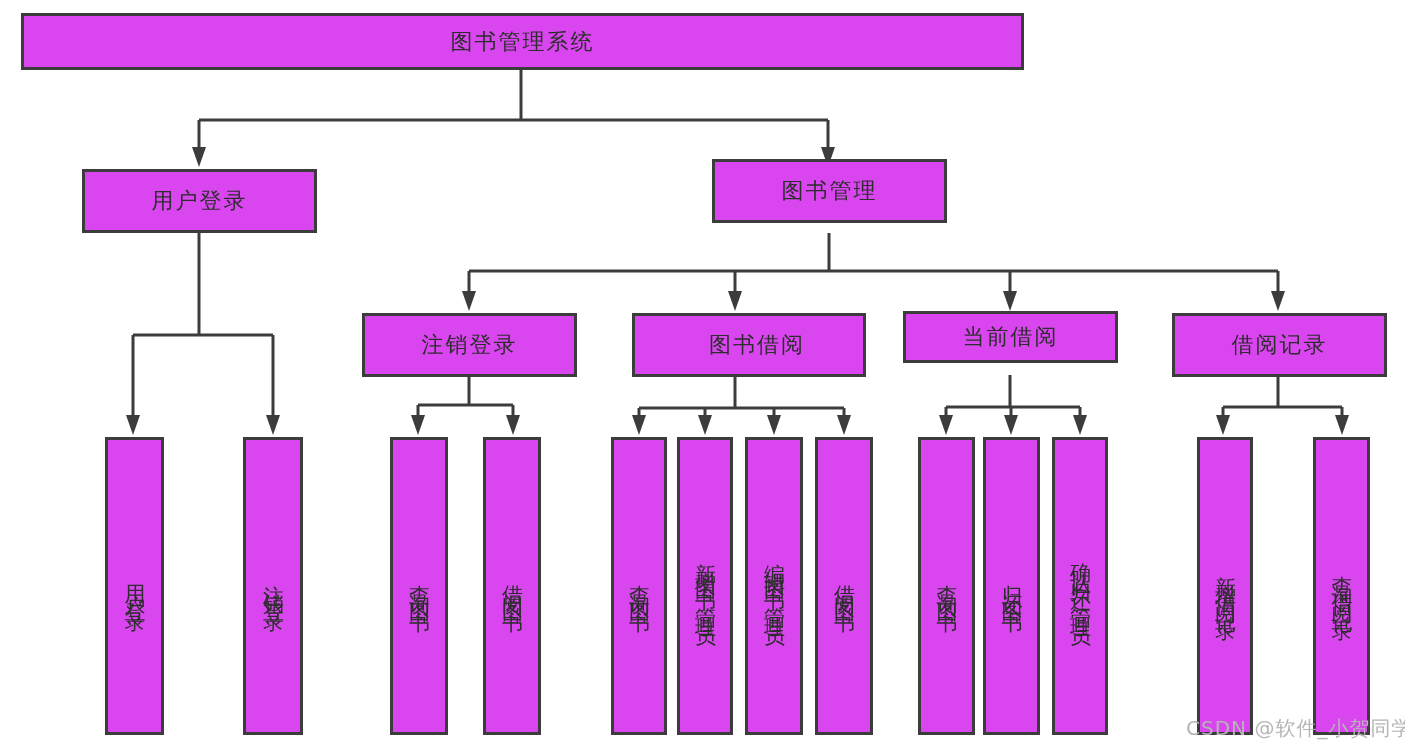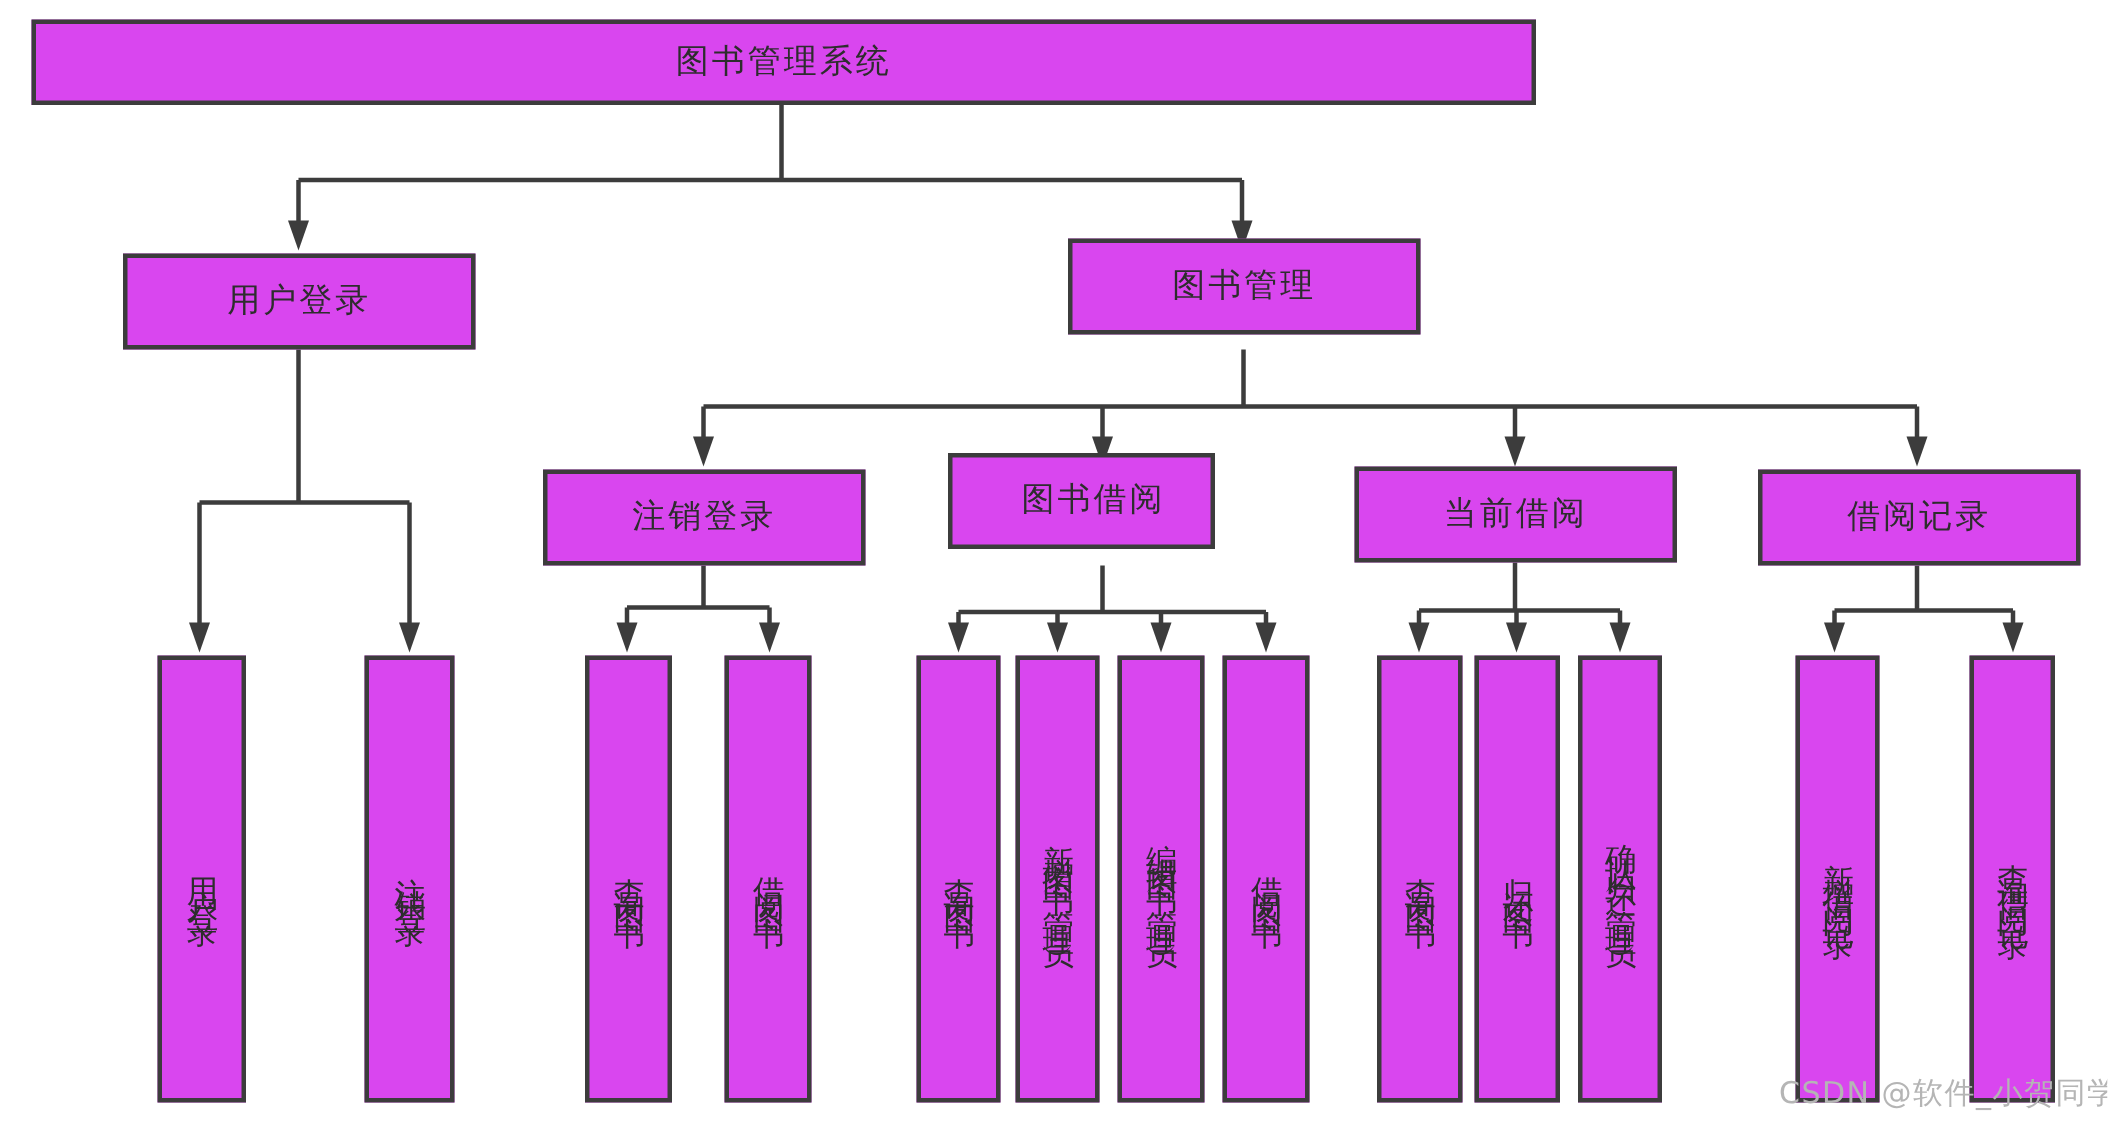--- a/index.html
+++ b/index.html
@@ -120,24 +120,24 @@
   <div class="node h-node" style="left:82px; top:169px; width:235px; height:64px;">
     <span class="label">用户登录</span>
   </div>
   <div class="node h-node" style="left:712px; top:159px; width:235px; height:64px;">
     <span class="label">图书管理</span>
   </div>
 
   <div class="node h-node" style="left:362px; top:313px; width:215px; height:64px;">
     <span class="label">注销登录</span>
   </div>
-  <div class="node h-node" style="left:632px; top:302px; width:178px; height:64px;padding-left:16px;">
+  <div class="node h-node" style="left:632px; top:313px; width:234px; height:64px;padding-left:16px;">
     <span class="label">图书借阅</span>
   </div>
-  <div class="node h-node" style="left:903px; top:311px; width:215px; height:64px;">
+  <div class="node h-node" style="left:903px; top:311px; width:215px; height:52px;">
     <span class="label">当前借阅</span>
   </div>
   <div class="node h-node" style="left:1172px; top:313px; width:215px; height:64px;">
     <span class="label">借阅记录</span>
   </div>
 
   <div class="node v-node" style="left:105px; top:437px; width:59px; height:298px;">
     <span class="label">用户登录</span>
   </div>
   <div class="node v-node" style="left:243px; top:437px; width:60px; height:298px;">

